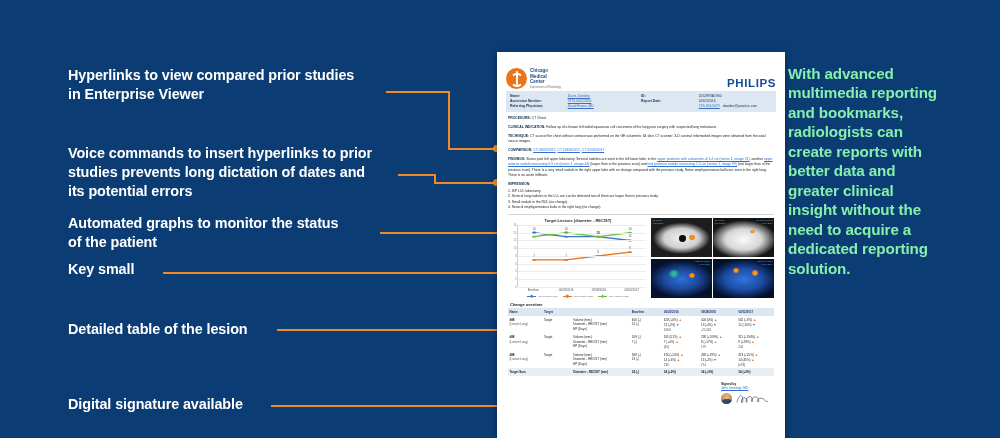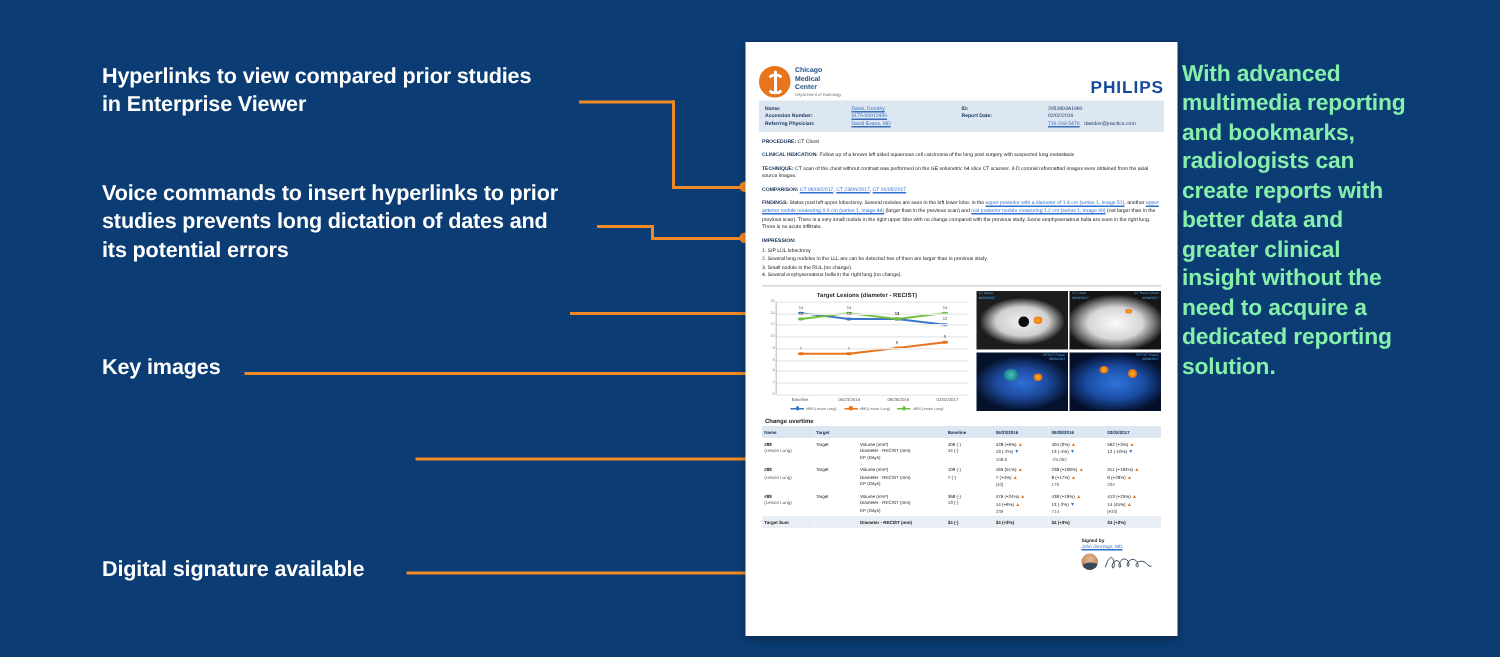--- a/index.html
+++ b/index.html
@@ -2,21 +2,21 @@
 <html><head>
 <meta charset="utf-8">
 <style>
   * { margin:0; padding:0; box-sizing:border-box; }
   body {
     width:1000px; height:438px; overflow:hidden;
     background:#0b3c73;
     font-family:"Liberation Sans", sans-serif;
     position:relative;
   }
-  .stage { position:absolute; inset:0; }
+  .stage { position:absolute; inset:0;margin-top:24px; }
 
   
   .callout {
     position:absolute;
     color:#ffffff;
     font-size:14.4px;
     font-weight:700;
     line-height:1.32;
     letter-spacing:-0.1px;
     white-space:pre-line;
@@ -166,21 +166,24 @@
 </head>
 <body>
 
 <div class="stage">
 
   <div class="callout" id="c1">Hyperlinks to view compared prior studies
 in Enterprise Viewer</div>
   <div class="callout" id="c2">Voice commands to insert hyperlinks to prior
 studies prevents long dictation of dates and
 its potential errors</div>
-  <div class="callout" id="c4">Key images</div>
+  <div class="callout" id="c3">Automated graphs to monitor the status
+of the patient</div>
+  <div class="callout" id="c4">Key small</div>
+  <div class="callout" id="c5">Detailed table of the lesion</div>
   <div class="callout" id="c6">Digital signature available</div>
 
   <div class="conn">
     <div class="h" style="left:386px; top:67px; width:64px;"></div>
     <div class="v" style="left:448px; top:67px; height:58px;"></div>
     <div class="h" style="left:448px; top:124px; width:49px;"></div>
     <div class="dot" style="left:493px; top:121px;"></div>
   </div>
   <div class="conn">
     <div class="h" style="left:398px; top:150px; width:38px;"></div>

